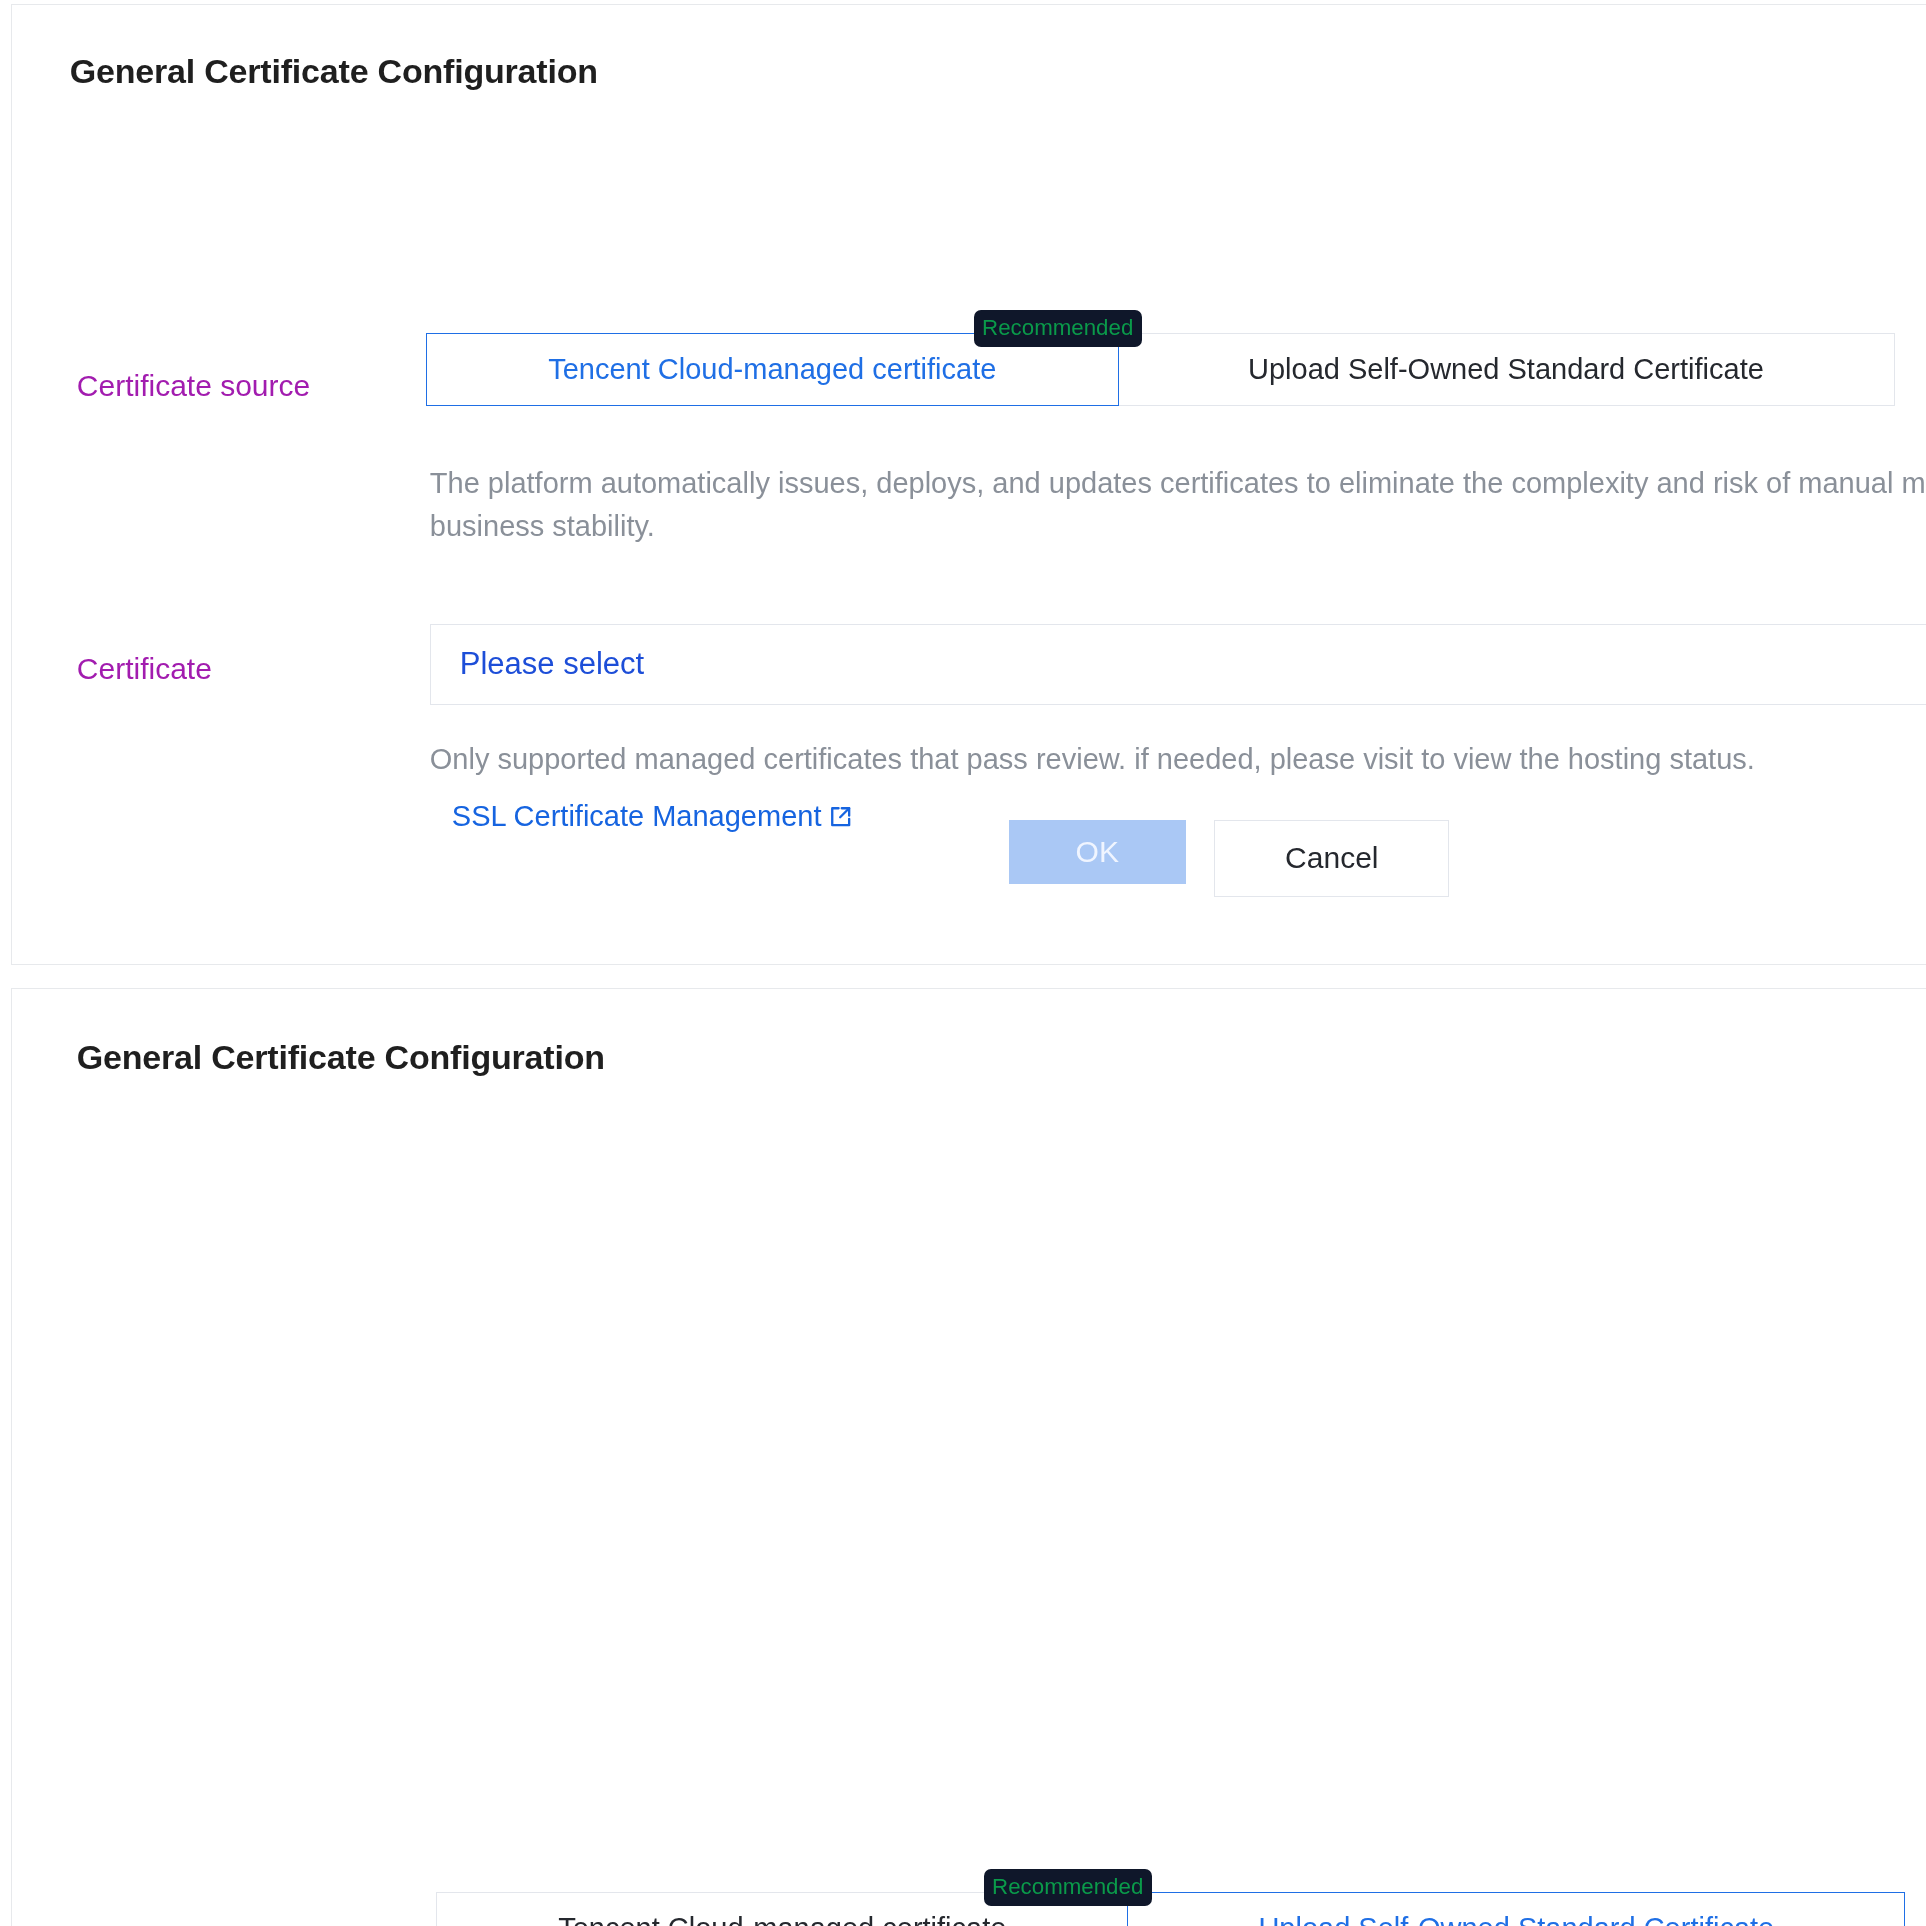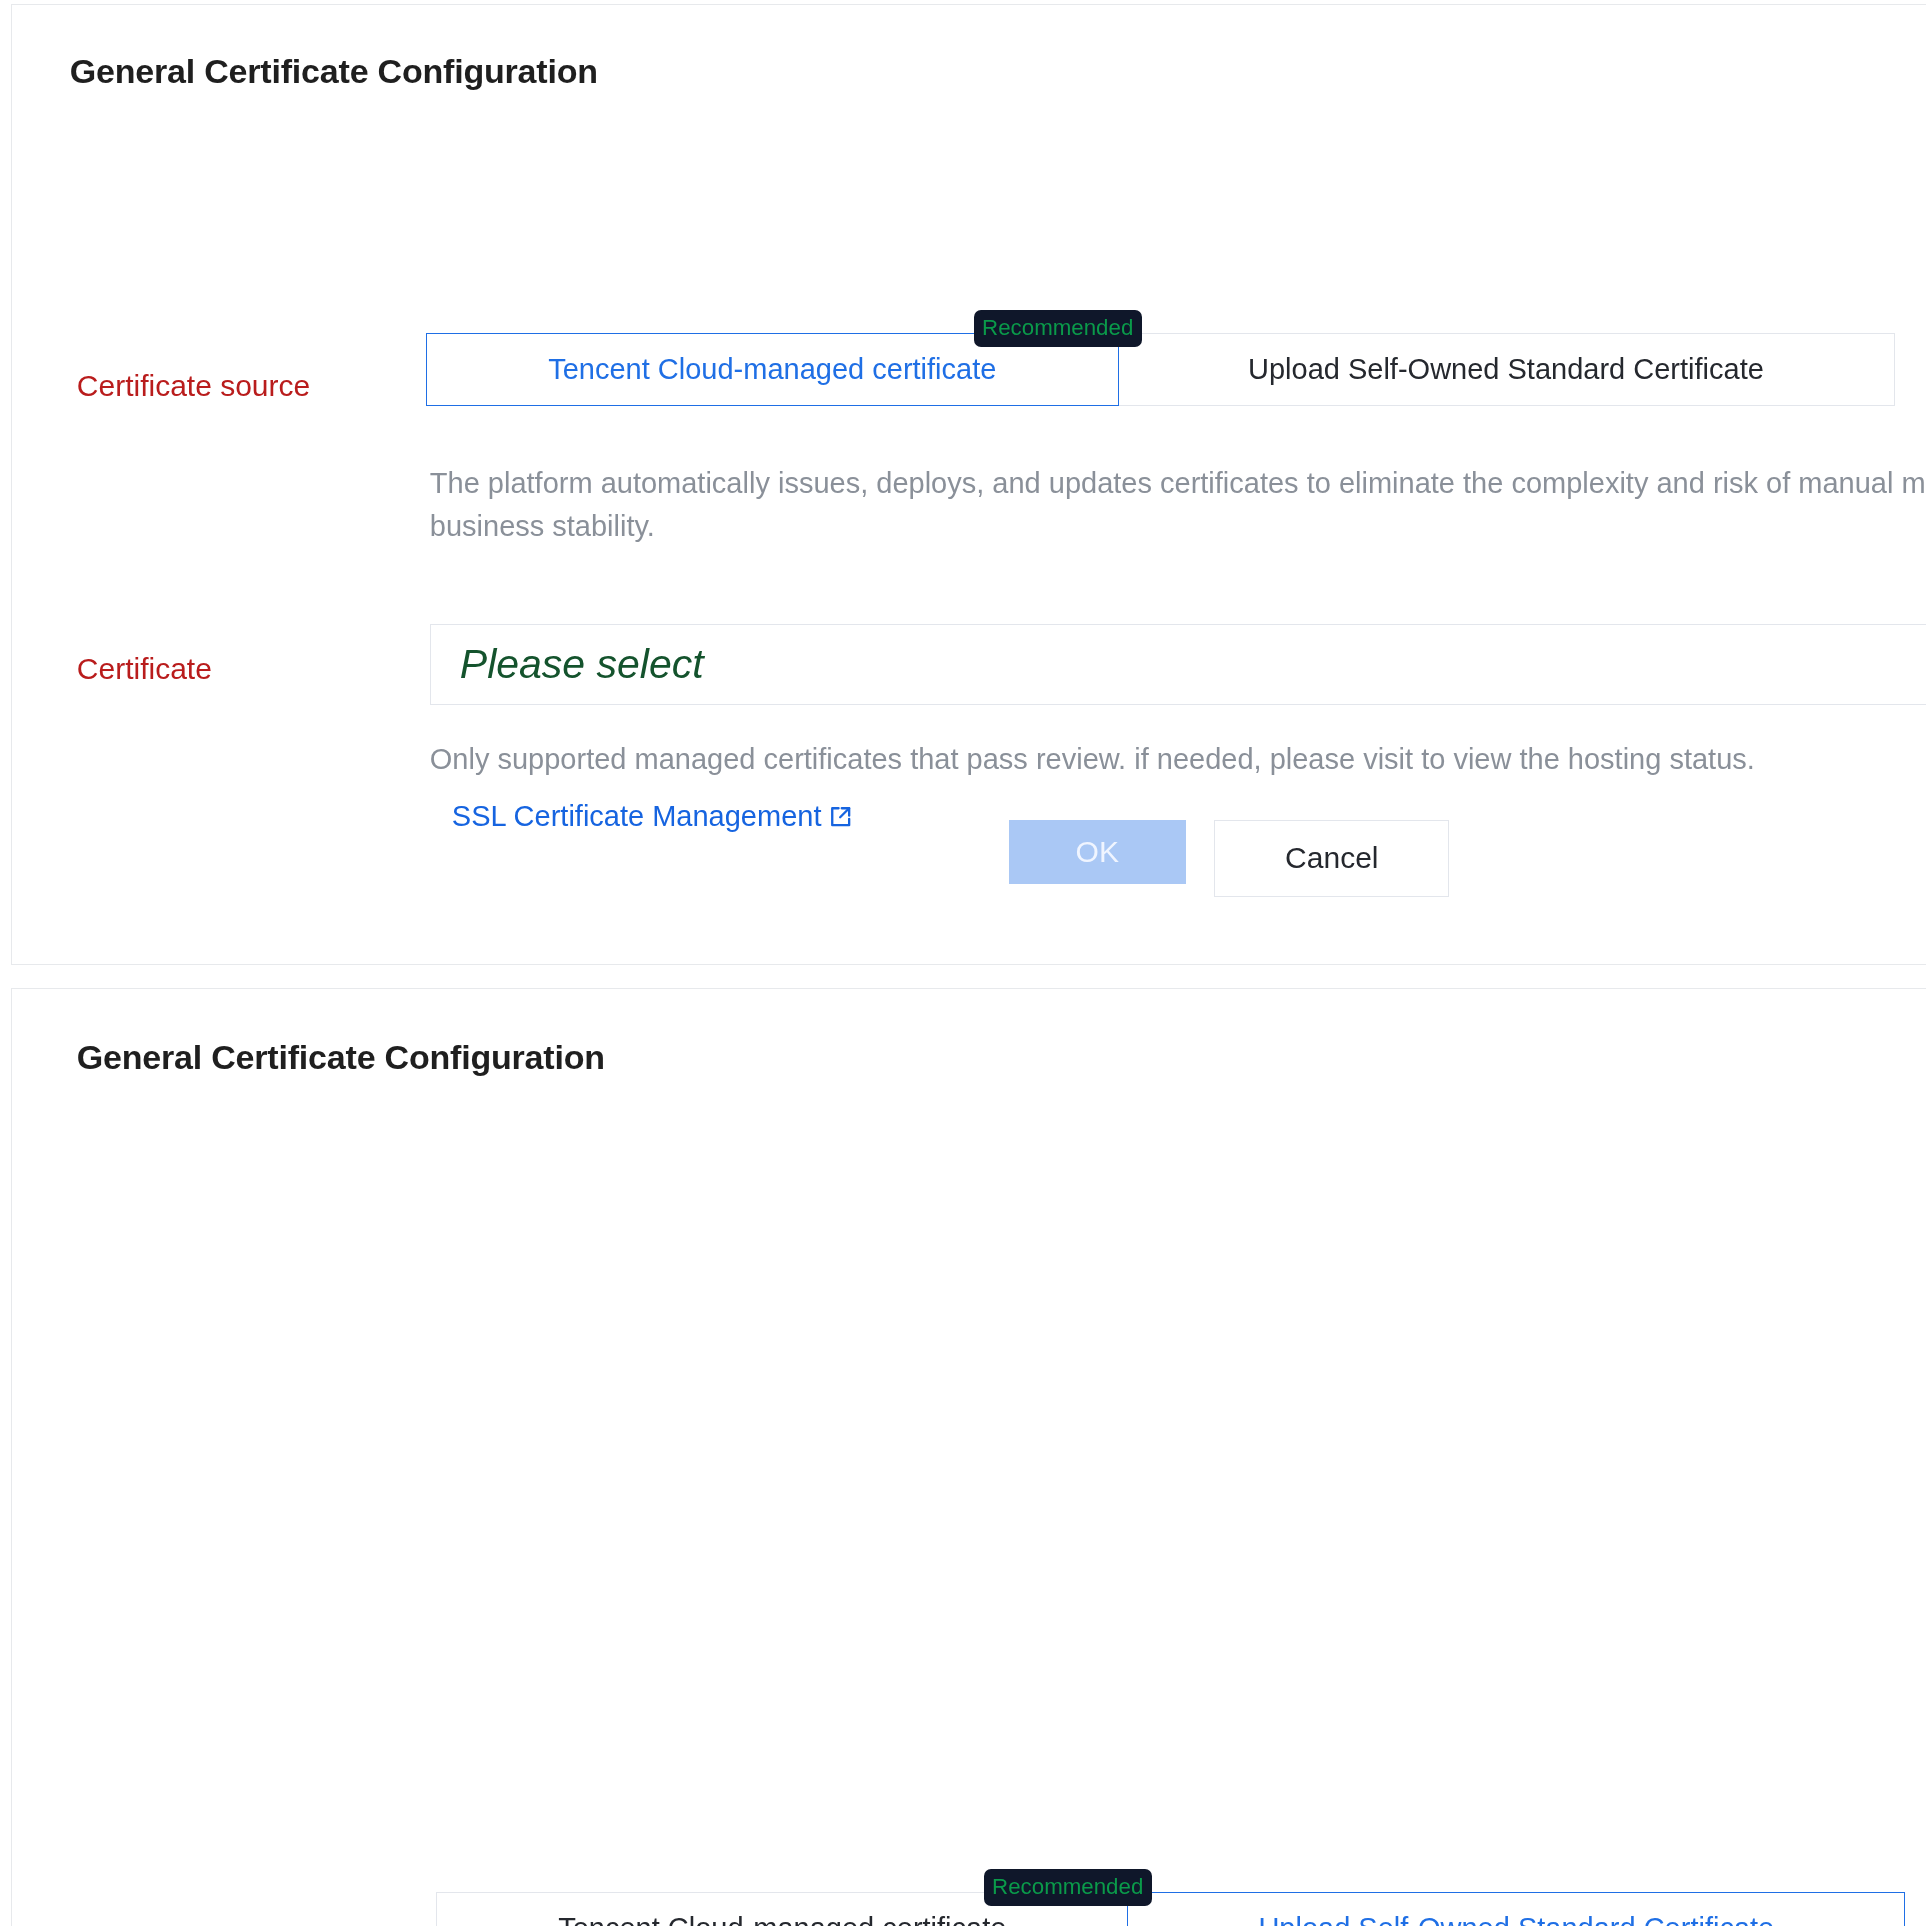--- a/index.html
+++ b/index.html
@@ -62,21 +62,21 @@
   }
 
   
   .form-row {
     position: relative;
     display: block;
   }
   .row-label {
     position: absolute;
     font-size: 30px;
-    color: #b91c1c;
+    color: #a21caf;
     white-space: nowrap;
   }
 
   
   .seg-wrap {
     position: absolute;
     display: flex;
   }
   .seg-btn {
     position: relative;
@@ -140,24 +140,23 @@
   .select-box {
     position: absolute;
     box-sizing: border-box;
     background: #fff;
     border: 1.5px solid #e3e6ec;
     display: flex;
     align-items: center;
     cursor: pointer;
   }
   .select-value {
-    font-size: 41px;
-    color: #14532d;
+    font-size: 31px;
+    color: #1d4ed8;
     margin-left: 29px;
-    font-style: italic;
   }
 
   
   .btn {
     box-sizing: border-box;
     display: flex;
     align-items: center;
     justify-content: center;
     font-size: 30px;
     cursor: pointer;

